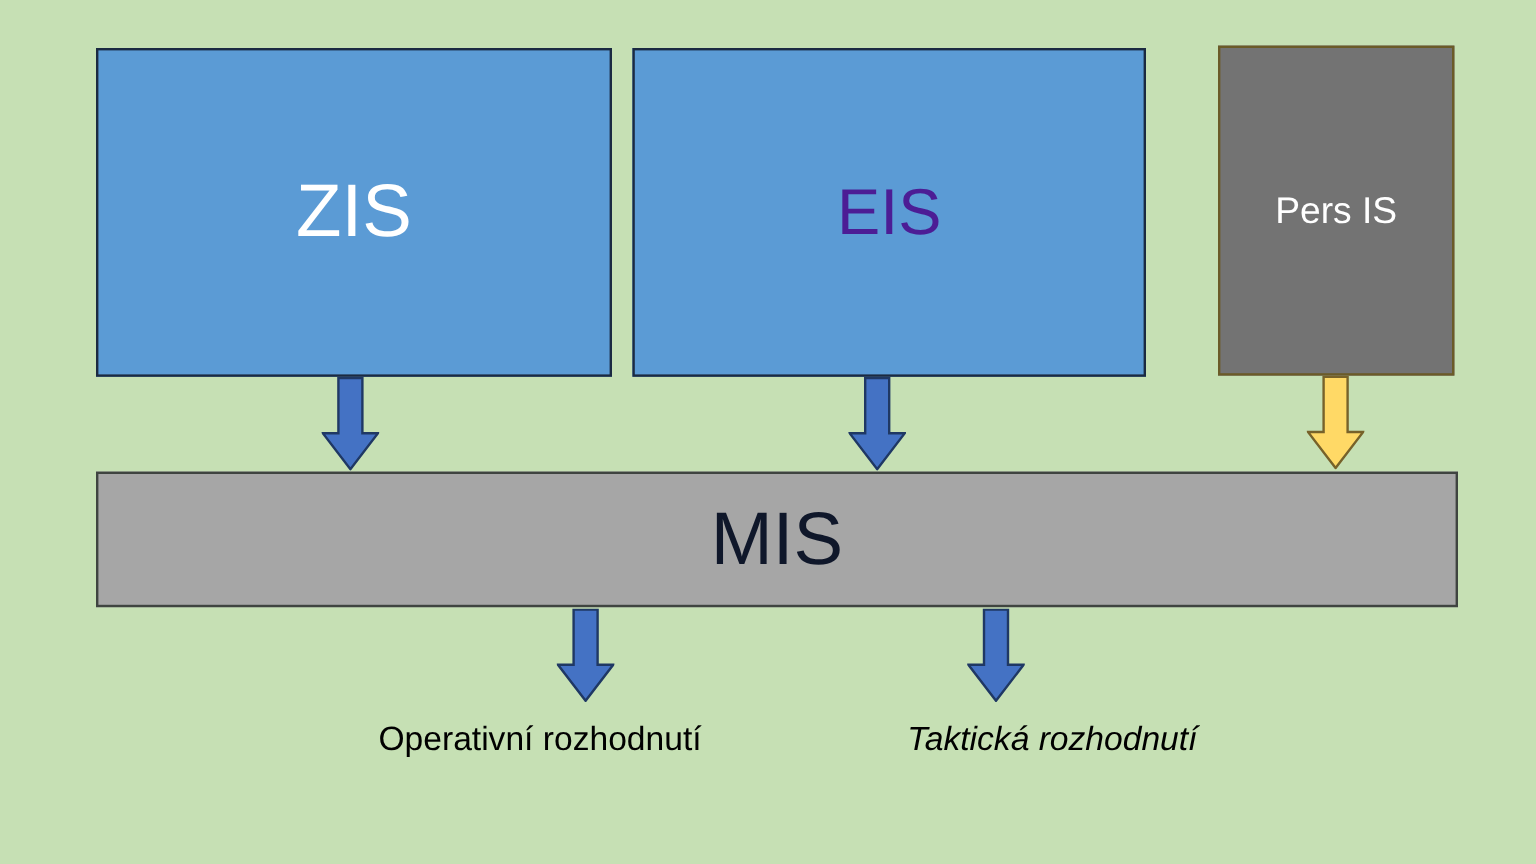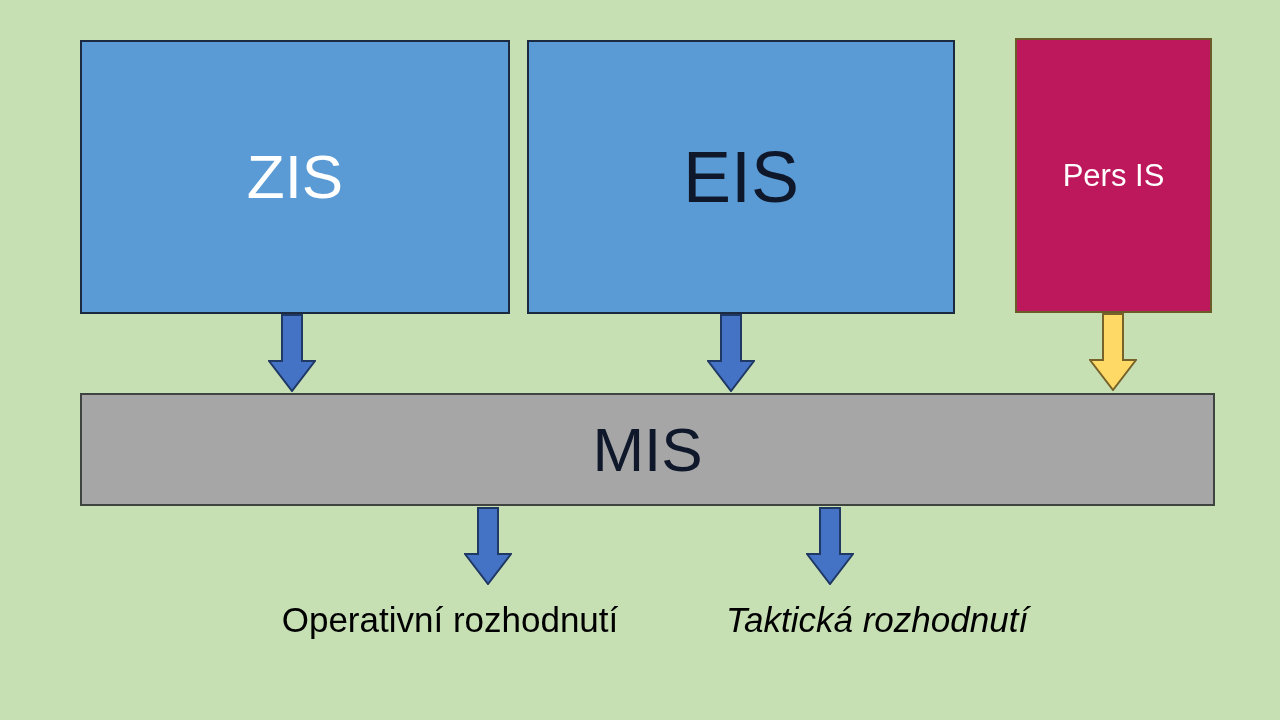--- a/index.html
+++ b/index.html
@@ -38,28 +38,28 @@
     color: #FFFFFF;
     font-size: 62px;
   }
   .box-eis {
     left: 527px; top: 40px;
     width: 428px; height: 274px;
     background: #5B9BD5;
     border: 2px solid #1B2A41;
   }
   .box-eis .box-label {
-    color: #0f172a;
-    font-size: 72px;
+    color: #4c1d95;
+    font-size: 54px;
     text-align: center;
   }
   .box-pers {
     left: 1015px; top: 38px;
     width: 197px; height: 275px;
-    background: #be185d;
+    background: #737373;
     border: 2px solid #6B5B28;
   }
   .box-pers .box-label {
     color: #FFFFFF;
     font-size: 31px;
   }
   .bar-mis {
     left: 80px; top: 393px;
     width: 1135px; height: 113px;
     background: #A6A6A6;
@@ -81,21 +81,21 @@
   .arrow-zis  { left: 268px;  top: 314px; }
   .arrow-eis  { left: 707px;  top: 314px; }
   .arrow-pers { left: 1089px; top: 313px; }
   .arrow-op   { left: 464px;  top: 507px; }
   .arrow-tak  { left: 806px;  top: 507px; }
   .decision-label {
     position: absolute;
     top: 600px;
     transform: translateX(-50%);
     color: #000000;
-    font-size: 35px;
+    font-size: 28px;
     white-space: nowrap;
   }
   .label-operative { left: 450px; }
   .label-tactical  { left: 877px; font-style: italic; }
 </style>
 </head>
 <body>
 
 <div class="canvas">
 

